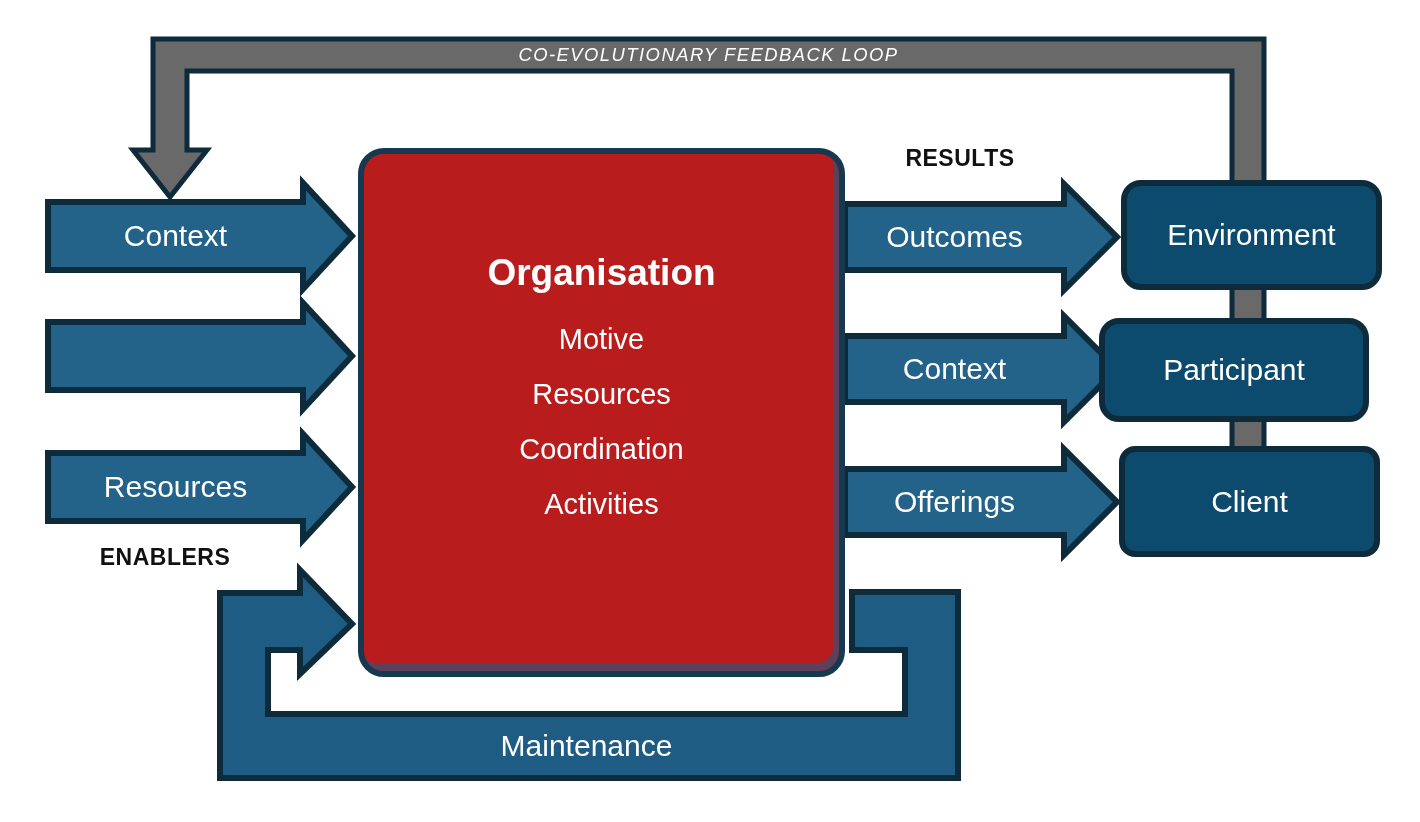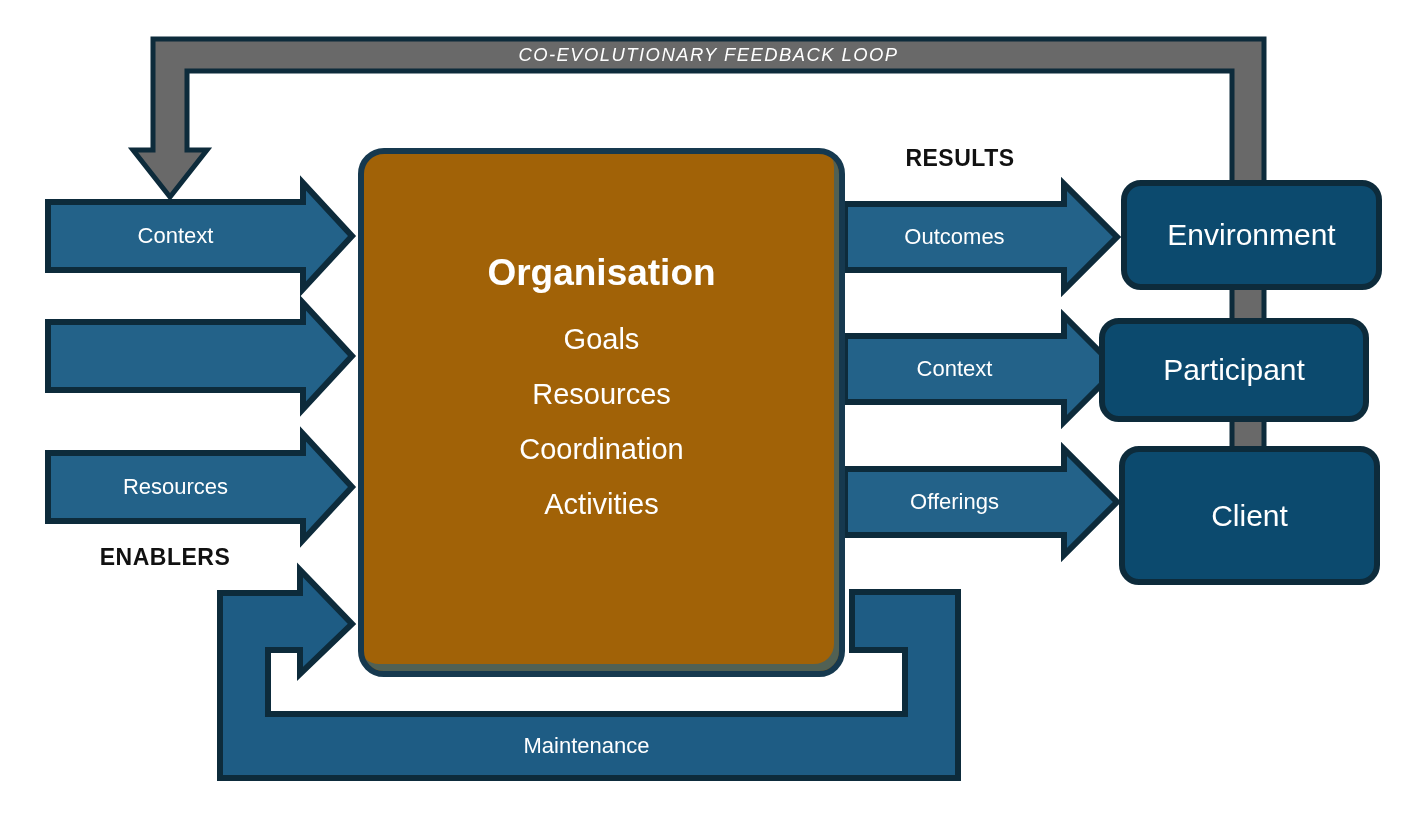--- a/index.html
+++ b/index.html
@@ -10,28 +10,28 @@
     overflow: hidden;
   }
   .stage { position: relative; width: 1420px; height: 822px; }
   .stage svg { position: absolute; left: 0; top: 0; }
 
   .lbl {
     position: absolute;
     display: flex; align-items: center; justify-content: center;
     color: #ffffff; text-align: center; white-space: nowrap;
   }
-  .arrow-lbl { font-size: 22px; font-weight: 400; }
+  .arrow-lbl { font-size: 30px; font-weight: 400; }
   .black-lbl { color: #111111; font-weight: 800; font-size: 23px; letter-spacing: 0.5px; }
   .loop-lbl  { font-style: italic; font-size: 19px; letter-spacing: 1.5px; font-weight: 500; transform: scaleX(0.97); }
 
   .org-box {
     position: absolute;
     left: 358px; top: 148px; width: 487px; height: 529px;
-    background: #a16207;
+    background: #b91c1c;
     border: 6px solid #16394F;
     border-radius: 26px;
     box-sizing: border-box;
     box-shadow: inset -5px -7px 0 rgba(16, 97, 148, 0.55);
   }
   .org-title {
     position: absolute; left: 0; right: 0; top: 98px;
     text-align: center; color: #ffffff;
     font-size: 37px; font-weight: 700;
   }
@@ -44,21 +44,21 @@
     position: absolute;
     background: #0c4a6e;
     border: 6px solid #0D2B3B;
     border-radius: 20px;
     box-sizing: border-box;
     display: flex; align-items: center; justify-content: center;
     color: #ffffff; font-size: 30px;
   }
   .entity-environment { left: 1121px; top: 180px; width: 261px; height: 110px; }
   .entity-participant { left: 1099px; top: 318px; width: 270px; height: 104px; }
-  .entity-client      { left: 1119px; top: 446px; width: 261px; height: 139px; }
+  .entity-client      { left: 1119px; top: 446px; width: 261px; height: 111px; border-radius: 16px; }
 </style>
 </head>
 <body>
 
 <div class="stage">
 
   <svg width="1420" height="822" viewBox="0 0 1420 822">
 
     <path d="M170,197 L133,150 L153,150 L153,39 L1264,39 L1264,470 L1232,470 L1232,71 L187,71 L187,150 L207,150 Z" fill="#696969" stroke="#0D2B3B" stroke-width="5" stroke-linejoin="miter"></path>
 
@@ -69,21 +69,21 @@
     <polygon points="48,453 303,453 303,434 352,487 303,540 303,521 48,521" fill="#236289" stroke="#0D2B3B" stroke-width="6"></polygon>
 
     <polygon points="845,204 1064,204 1064,184 1117,237 1064,290 1064,270 845,270" fill="#236289" stroke="#0D2B3B" stroke-width="6"></polygon>
     <polygon points="845,336 1064,336 1064,316 1117,369 1064,422 1064,402 845,402" fill="#236289" stroke="#0D2B3B" stroke-width="6"></polygon>
     <polygon points="845,469 1064,469 1064,449 1117,502 1064,555 1064,535 845,535" fill="#236289" stroke="#0D2B3B" stroke-width="6"></polygon>
   </svg>
 
   <div class="org-box">
     <div class="org-title">Organisation</div>
     <div class="org-items">
-      <div>Goals</div>
+      <div>Motive</div>
       <div>Resources</div>
       <div>Coordination</div>
       <div>Activities</div>
     </div>
   </div>
 
   <div class="entity entity-environment">Environment</div>
   <div class="entity entity-participant">Participant</div>
   <div class="entity entity-client">Client</div>
 

